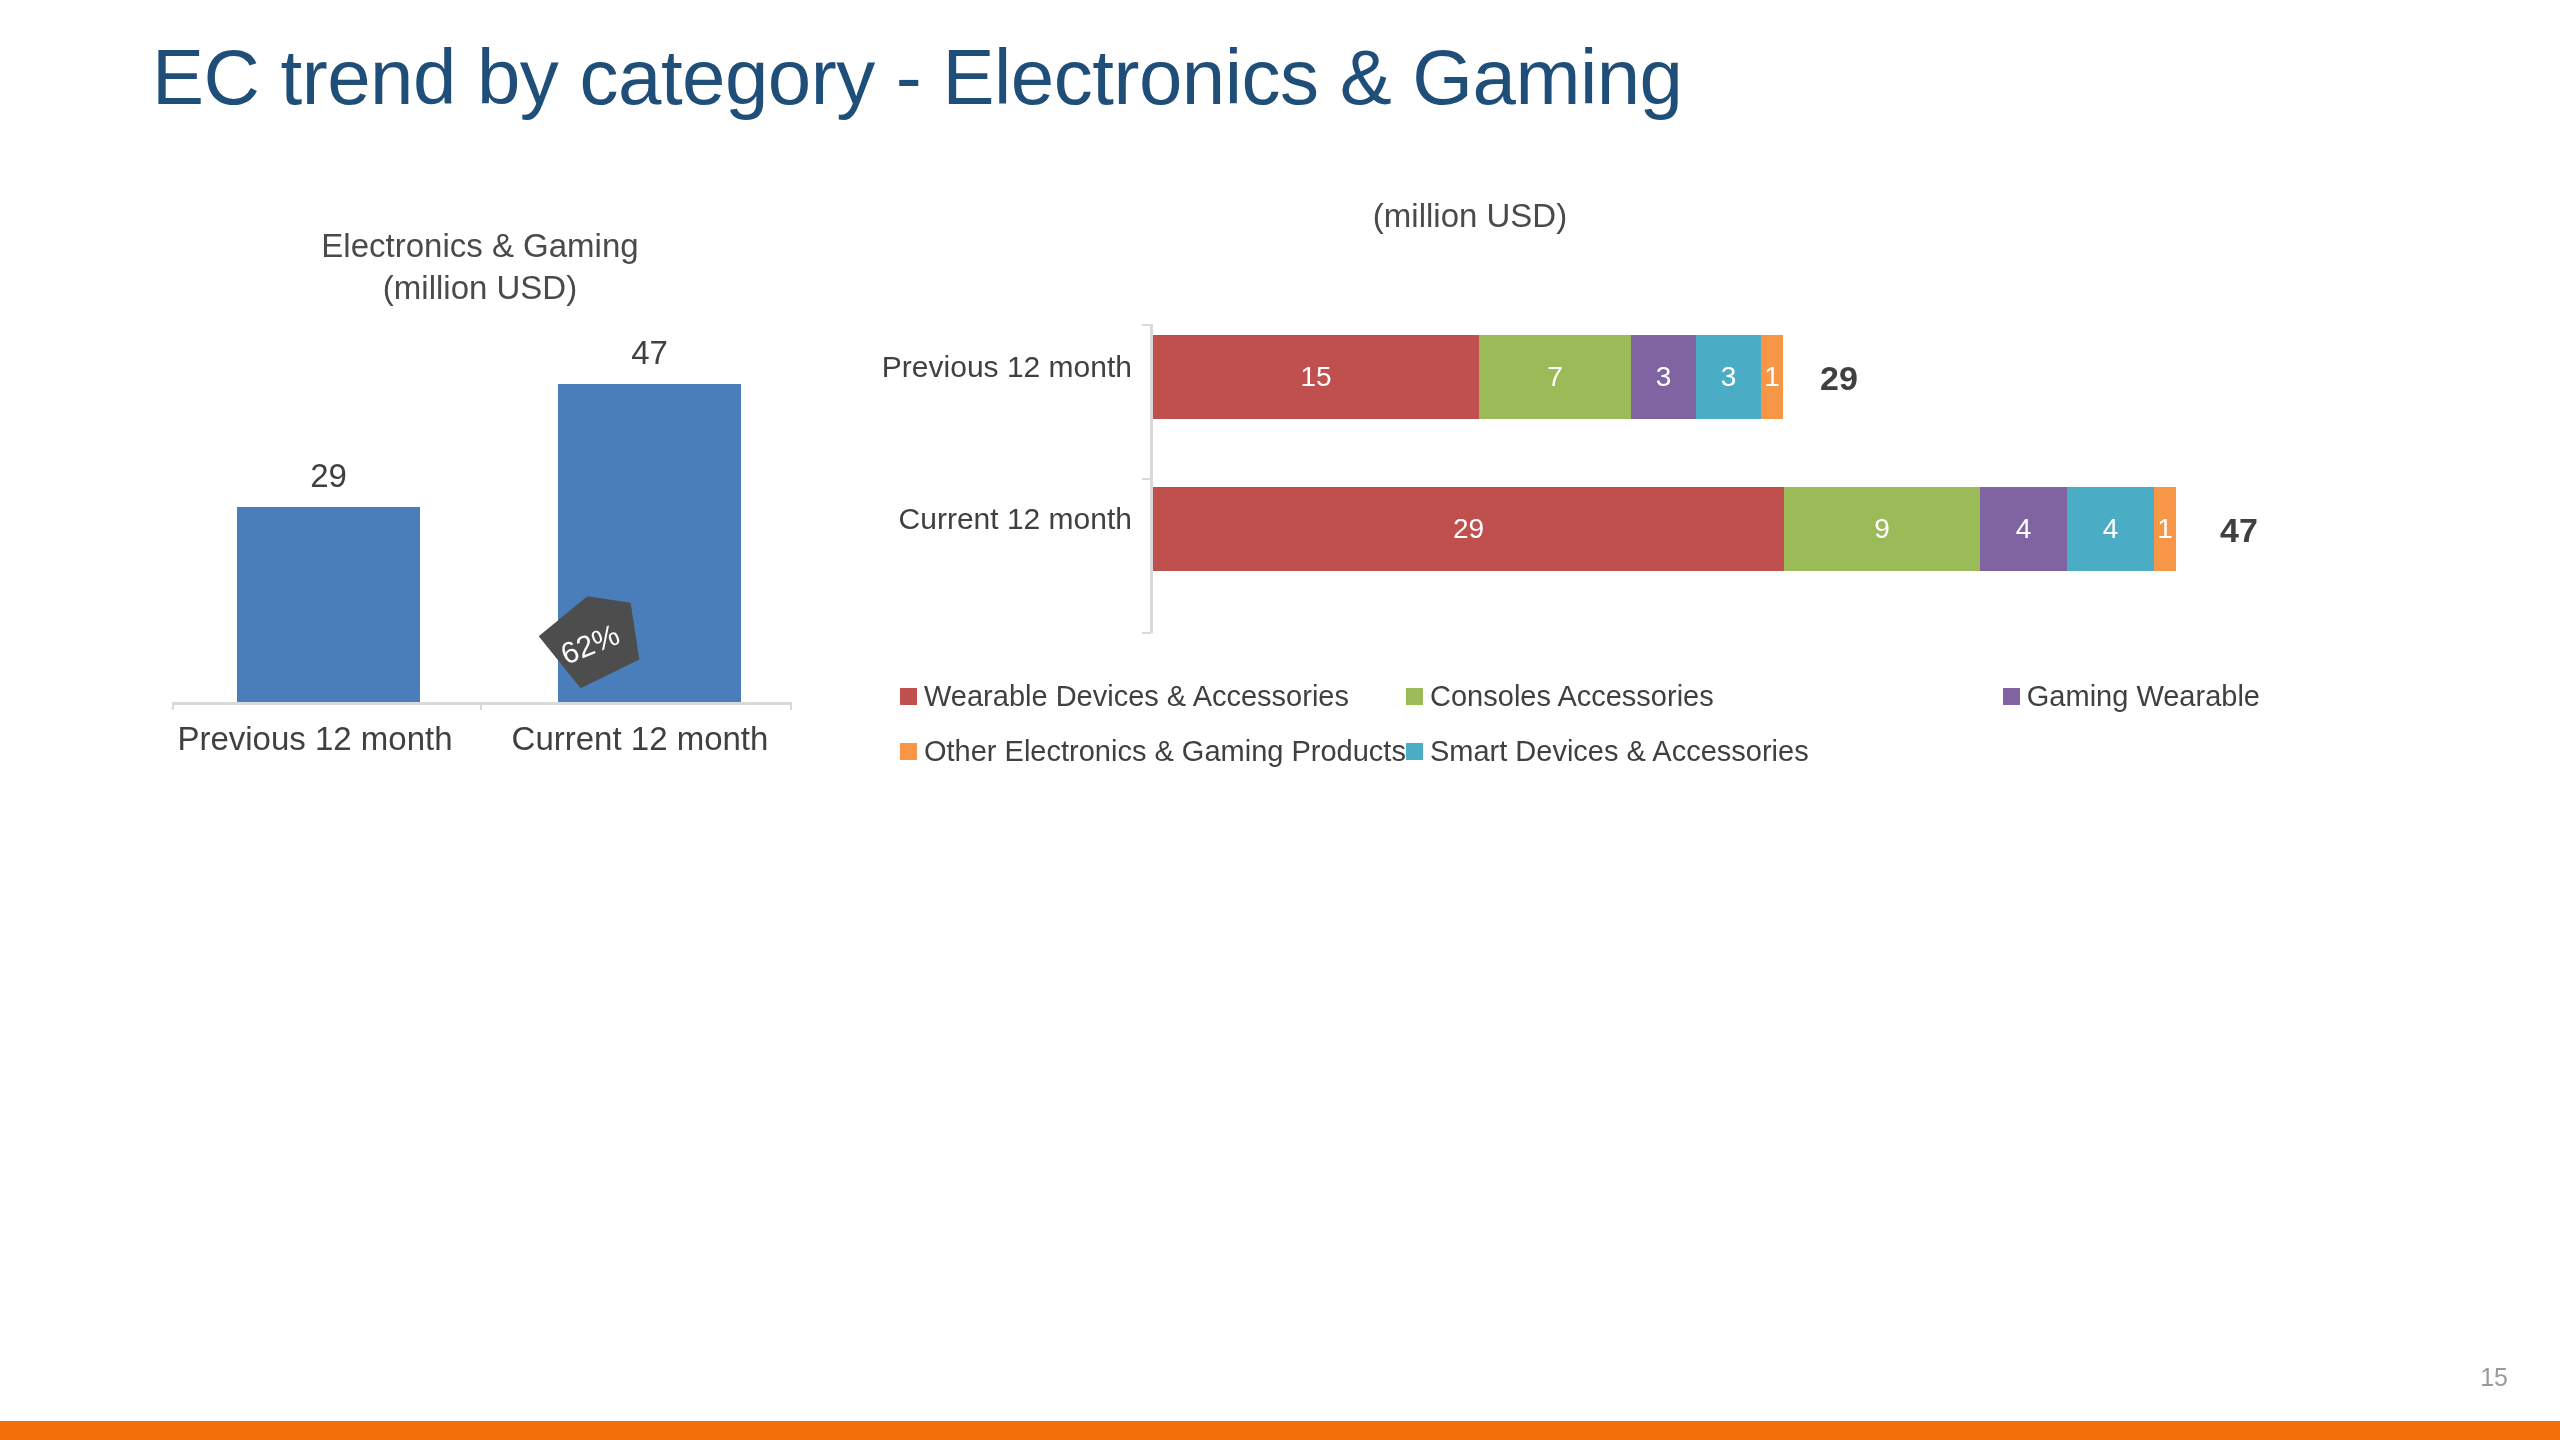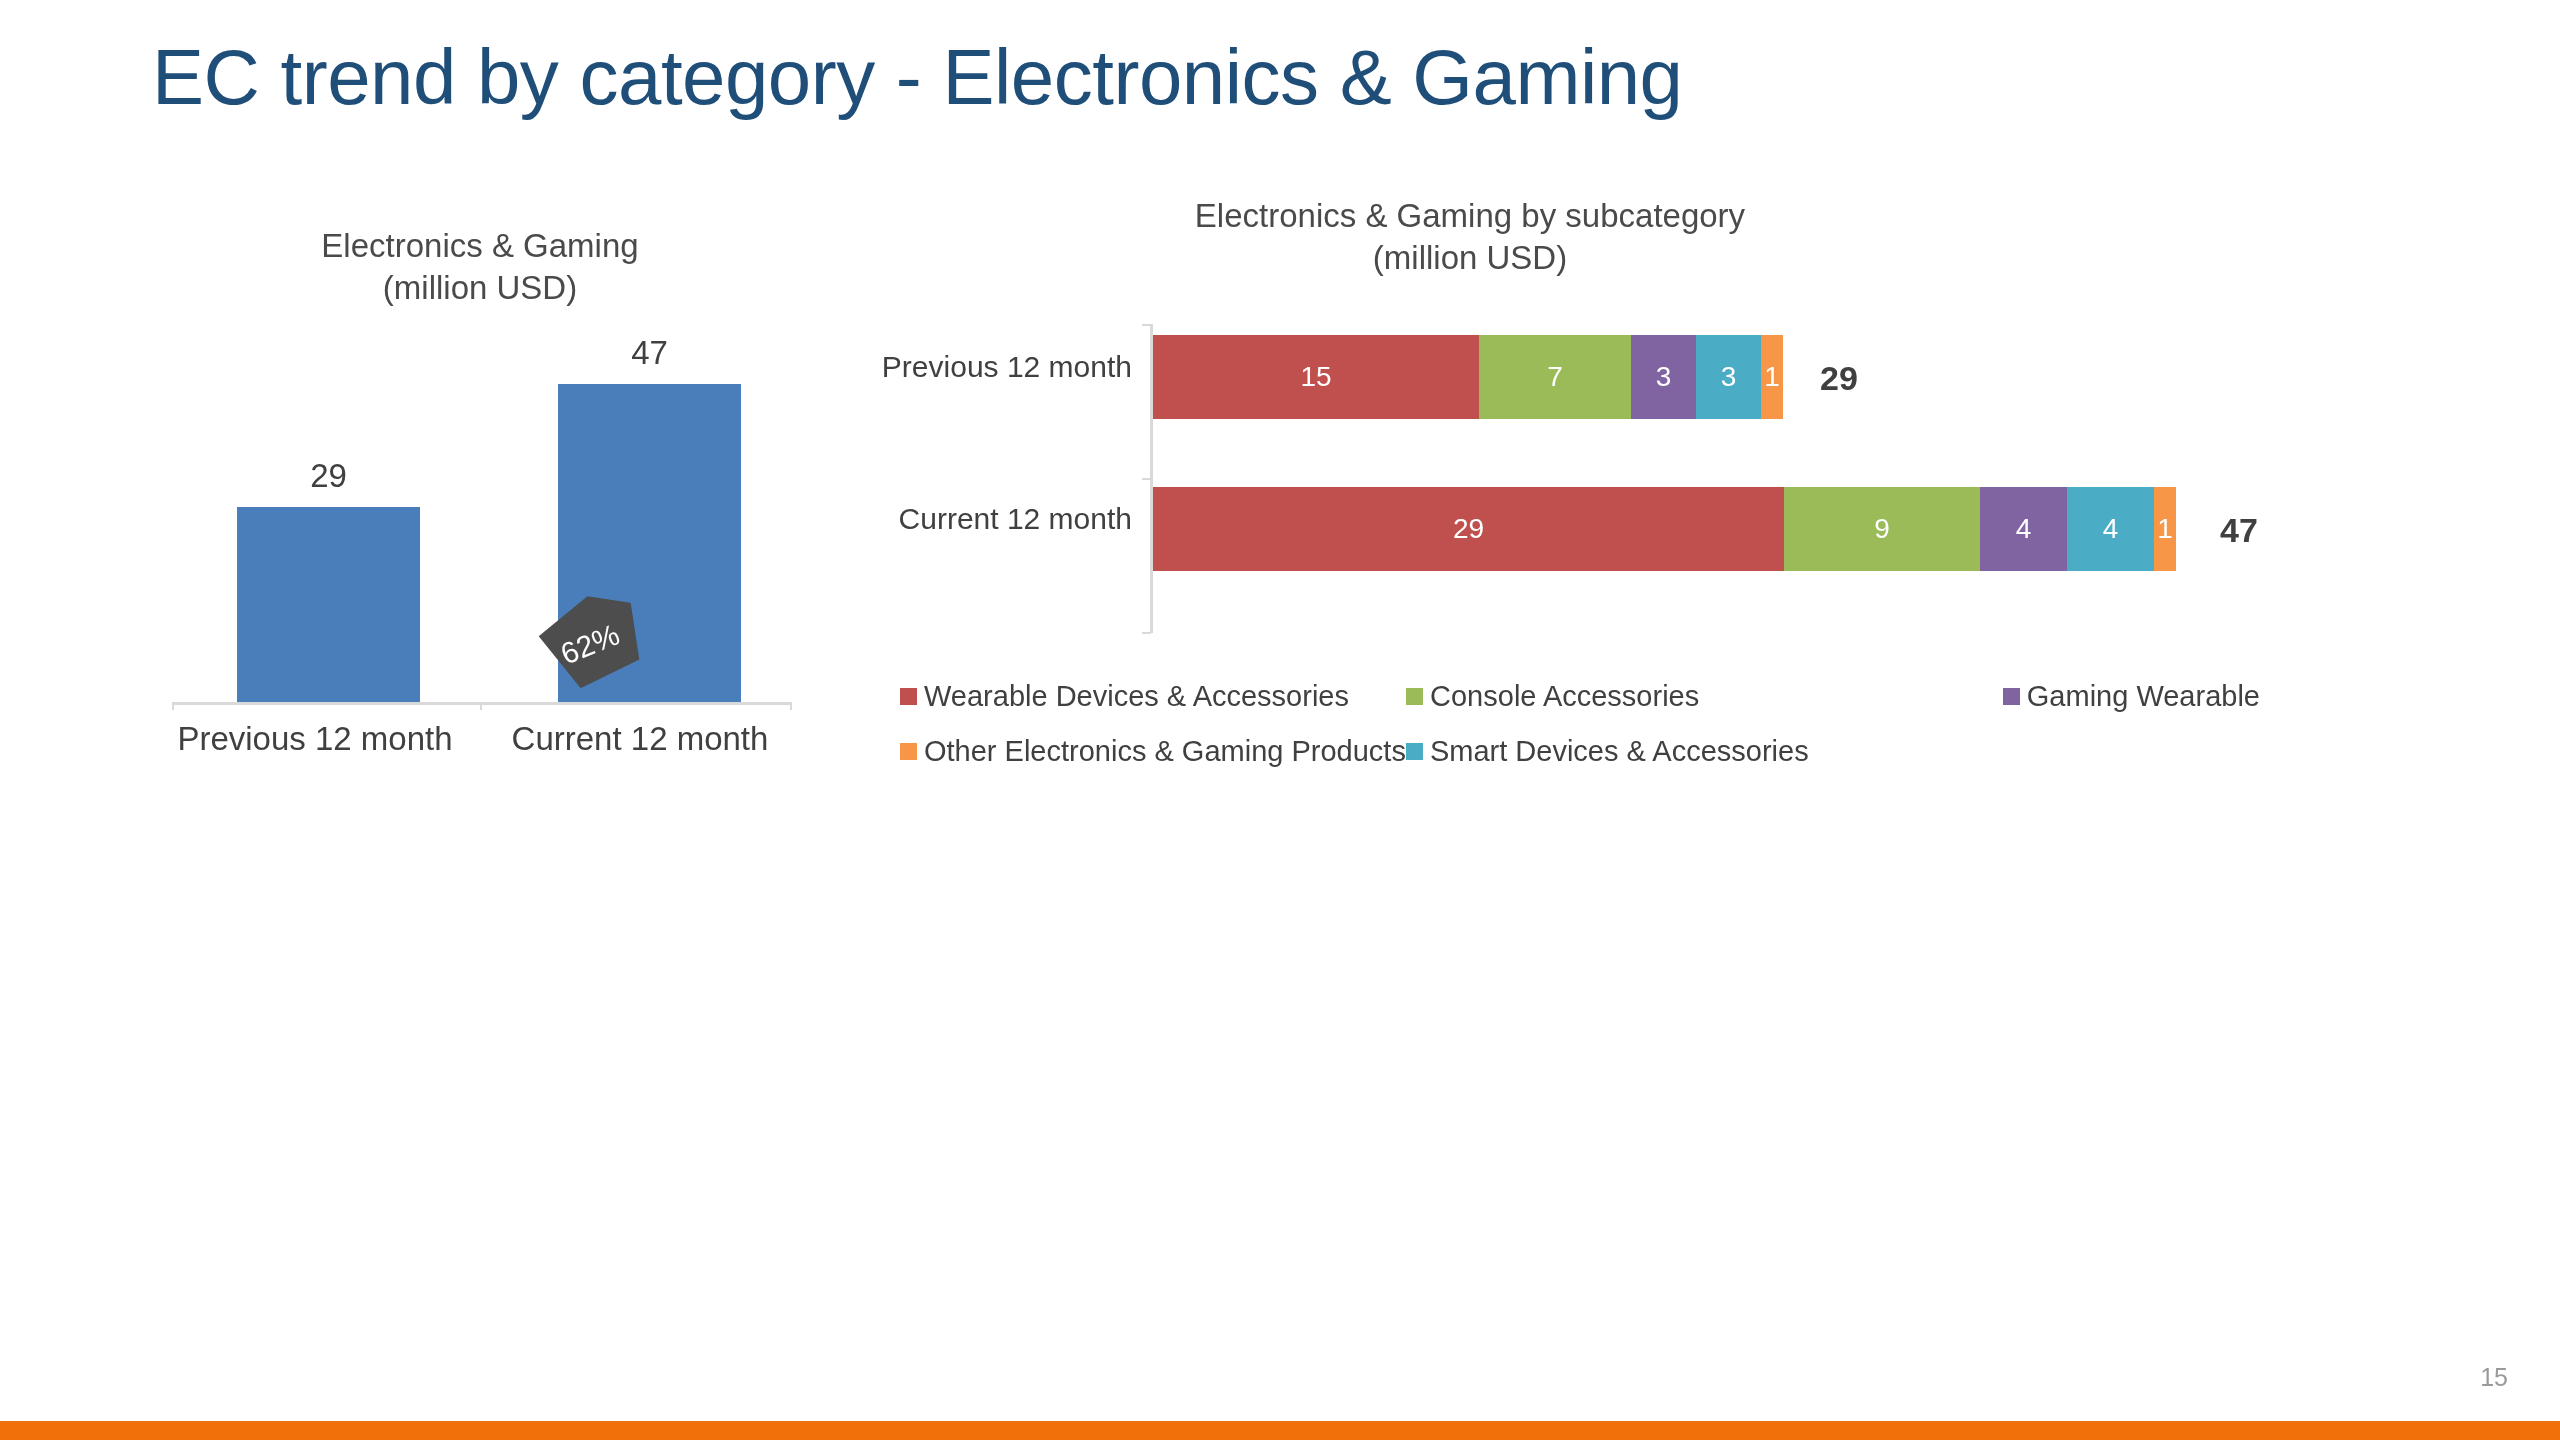--- a/index.html
+++ b/index.html
@@ -253,21 +253,20 @@
     <div id="growth-badge">
       <div class="shape"></div>
       <div class="badge-text">62%</div>
     </div>
   </div>
 </div>
 
 <div id="right-chart">
 
   <div id="right-chart-title">
-    <div>Electronics &amp; Gaming by subcategory</div>
     <div>(million USD)</div>
   </div>
 
   <div class="right-axis-line"></div>
   <div class="right-tick" style="top:129px;"></div>
   <div class="right-tick" style="top:283px;"></div>
   <div class="right-tick" style="top:437px;"></div>
 
   <div class="rrow-label" style="top:155px; width:400px;">Previous 12 month</div>
   <div class="rbar" style="top:140px;">
@@ -292,21 +291,21 @@
 
 <div id="legend">
 
   <div class="legend-row">
     <div class="legend-item" style="width:530px;">
       <span class="legend-swatch" style="background:#C0504D;"></span>
       <span class="legend-label">Wearable Devices &amp; Accessories</span>
     </div>
     <div class="legend-item" style="width:625px;">
       <span class="legend-swatch" style="background:#9BBB59;"></span>
-      <span class="legend-label">Console Accessories</span>
+      <span class="legend-label">Consoles Accessories</span>
     </div>
     <div class="legend-item">
       <span class="legend-swatch" style="background:#8064A2;"></span>
       <span class="legend-label">Gaming Wearable</span>
     </div>
   </div>
 
   <div class="legend-row">
     <div class="legend-item">
       <span class="legend-swatch" style="background:#F79646;"></span>

